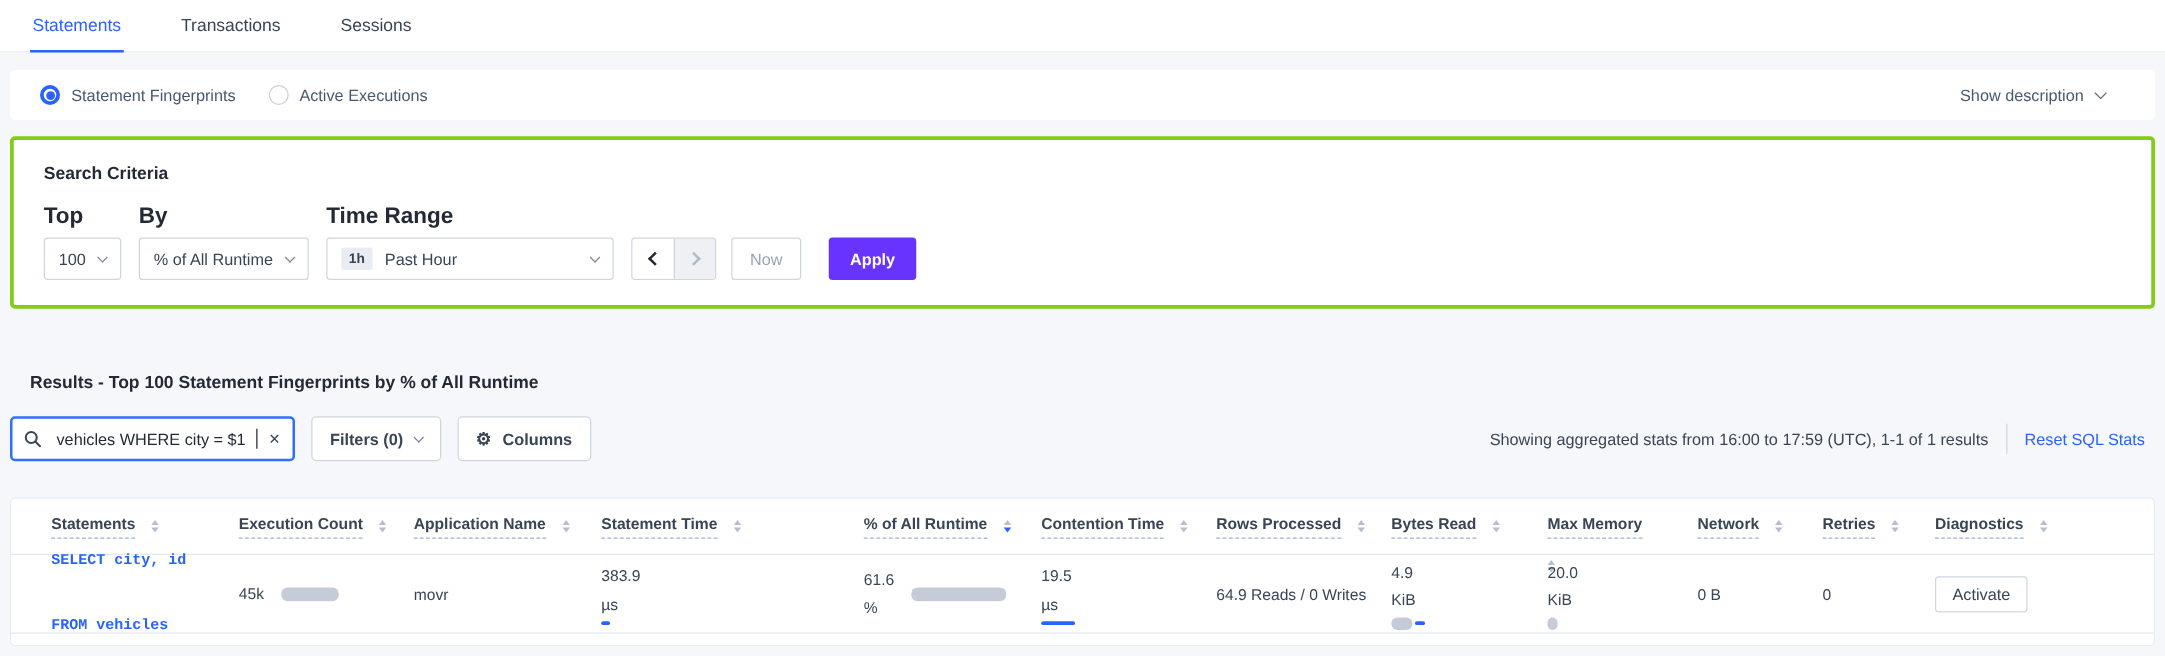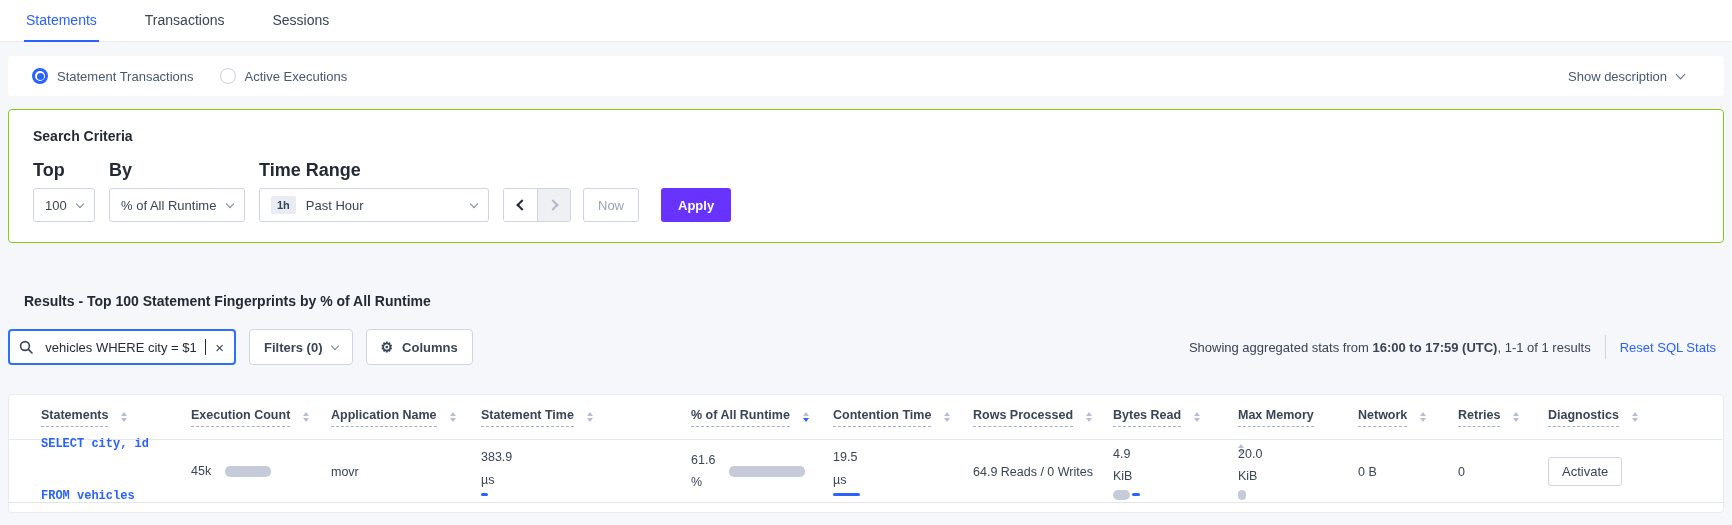--- a/index.html
+++ b/index.html
@@ -28,21 +28,21 @@
   .radio.sel::after { content:""; position:absolute; inset:1.5px; border-radius:50%; background:#2962ff; }
   .radio.unsel { border:1px solid #c9cfdb; background:#fff; }
   .radio-label { font-size:13px; color:#475872; }
   .show-desc { margin-left:auto; display:flex; align-items:center; gap:10px; color:#475872; cursor:pointer; padding-right:16px; }
 
   .chev { width:7px; height:7px; border-right:1.6px solid #5f6c84; border-bottom:1.6px solid #5f6c84;
           transform:rotate(45deg); margin-top:-3px; flex:0 0 auto; }
   .chev.small { width:6px; height:6px; border-color:#7b8699; }
 
   
-  .criteria-card { margin-top:13px; border:1px solid #84cc16; padding:18px 24px 20px; }
+  .criteria-card { margin-top:13px; border:3px solid #84cc16; padding:18px 24px 20px; }
   .criteria-title { font-size:14px; font-weight:700; color:#242a35; margin-bottom:16px; }
   .criteria-controls { display:flex; align-items:flex-end; }
   .field { display:flex; flex-direction:column; margin-right:14px; }
   .field-label { font-size:18px; font-weight:700; color:#242a35; margin-bottom:7px; }
   .selectbox { height:34px; border:1px solid #cfd5e0; border-radius:3px; background:#fff;
                display:flex; align-items:center; justify-content:space-between;
                padding:0 11px; gap:10px; cursor:pointer; color:#394455; }
   .selectbox .val { font-size:13px; }
   .w-top { width:62px; } .w-by { width:136px; } .w-time { width:230px; }
   .time-left { display:flex; align-items:center; gap:10px; }
@@ -71,21 +71,21 @@
                 display:flex; align-items:center; padding:0 9px; gap:8px; }
   .search-text { font-size:13px; color:#242a35; white-space:nowrap; overflow:hidden; flex:1;
                  direction:rtl; text-align:left; }
   .caret { width:1.5px; height:16px; background:#242a35; flex:0 0 auto; }
   .clear-x { font-size:15px; color:#394455; cursor:pointer; line-height:1; padding:0 1px; }
   .btn-plain { height:36px; border:1px solid #cfd5e0; border-radius:4px; background:#fff;
                display:flex; align-items:center; gap:9px; padding:0 14px; margin-left:13px;
                font-size:13px; font-weight:700; color:#394455; cursor:pointer; }
   .gear { font-size:14px; line-height:1; color:#394455; }
   .stats { margin-left:auto; font-size:13px; color:#394455; white-space:nowrap; }
-  .stats b { font-weight:700;text-align:right; }
+  .stats b { font-weight:400;text-align:right; }
   .vdiv { width:1px; height:24px; background:#cfd5e0; margin:0 14px; }
   .reset-link { color:#2962ff; font-size:13px; text-decoration:none; cursor:pointer; white-space:nowrap; padding-right:8px; }
 
   
   .table-card { margin-top:29px; border:1px solid #e7ecf3; padding-bottom:9px; }
   .thead { display:flex; align-items:flex-start; padding:13px 32px 0; border-bottom:1px solid #e3e7ee; height:45px; }
   .th { display:flex; align-items:flex-start; gap:13px; }
   .th-label { font-size:12.5px; font-weight:700; color:#394455;
               border-bottom:1px dashed #9fb0c8; padding-bottom:4px; white-space:nowrap; }
   .sort { display:flex; flex-direction:column; gap:2px; margin-top:4px; cursor:pointer; }
@@ -115,21 +115,21 @@
 
 <div class="tabbar">
   <div class="tab active">Statements</div>
   <div class="tab">Transactions</div>
   <div class="tab">Sessions</div>
 </div>
 
 <div class="card toggle-card">
   <div class="radio-opt">
     <span class="radio sel"></span>
-    <span class="radio-label">Statement Transactions</span>
+    <span class="radio-label">Statement Fingerprints</span>
   </div>
   <div class="radio-opt">
     <span class="radio unsel"></span>
     <span class="radio-label">Active Executions</span>
   </div>
   <div class="show-desc">
     <span>Show description</span>
     <span class="chev"></span>
   </div>
 </div>

